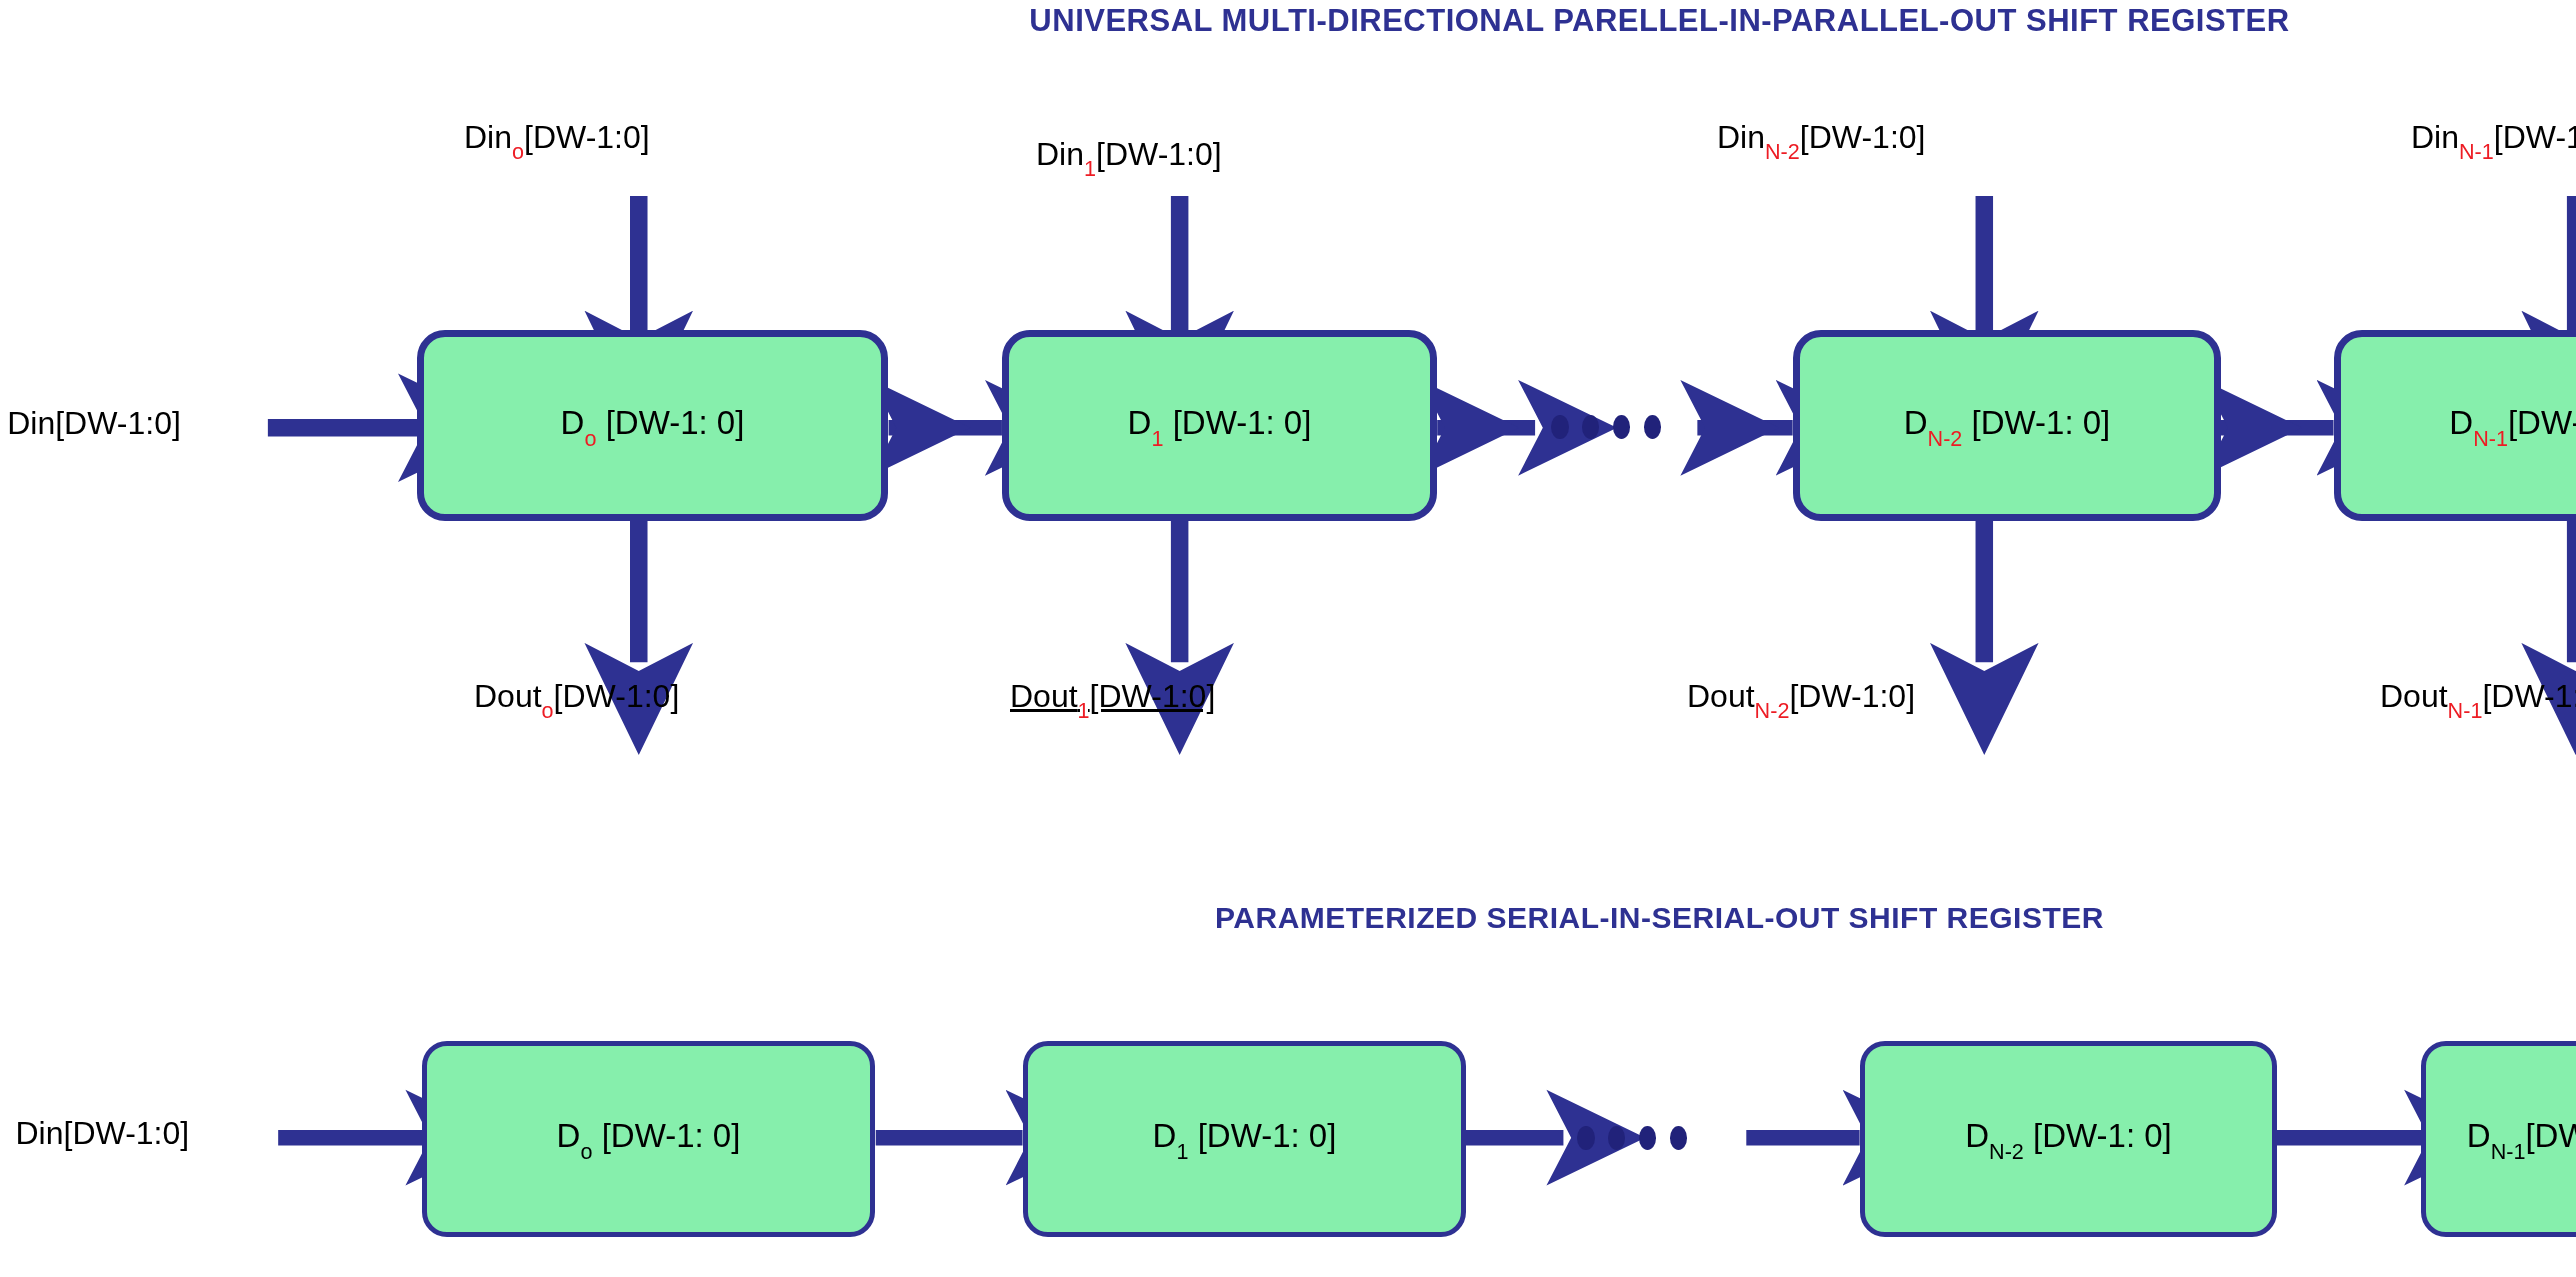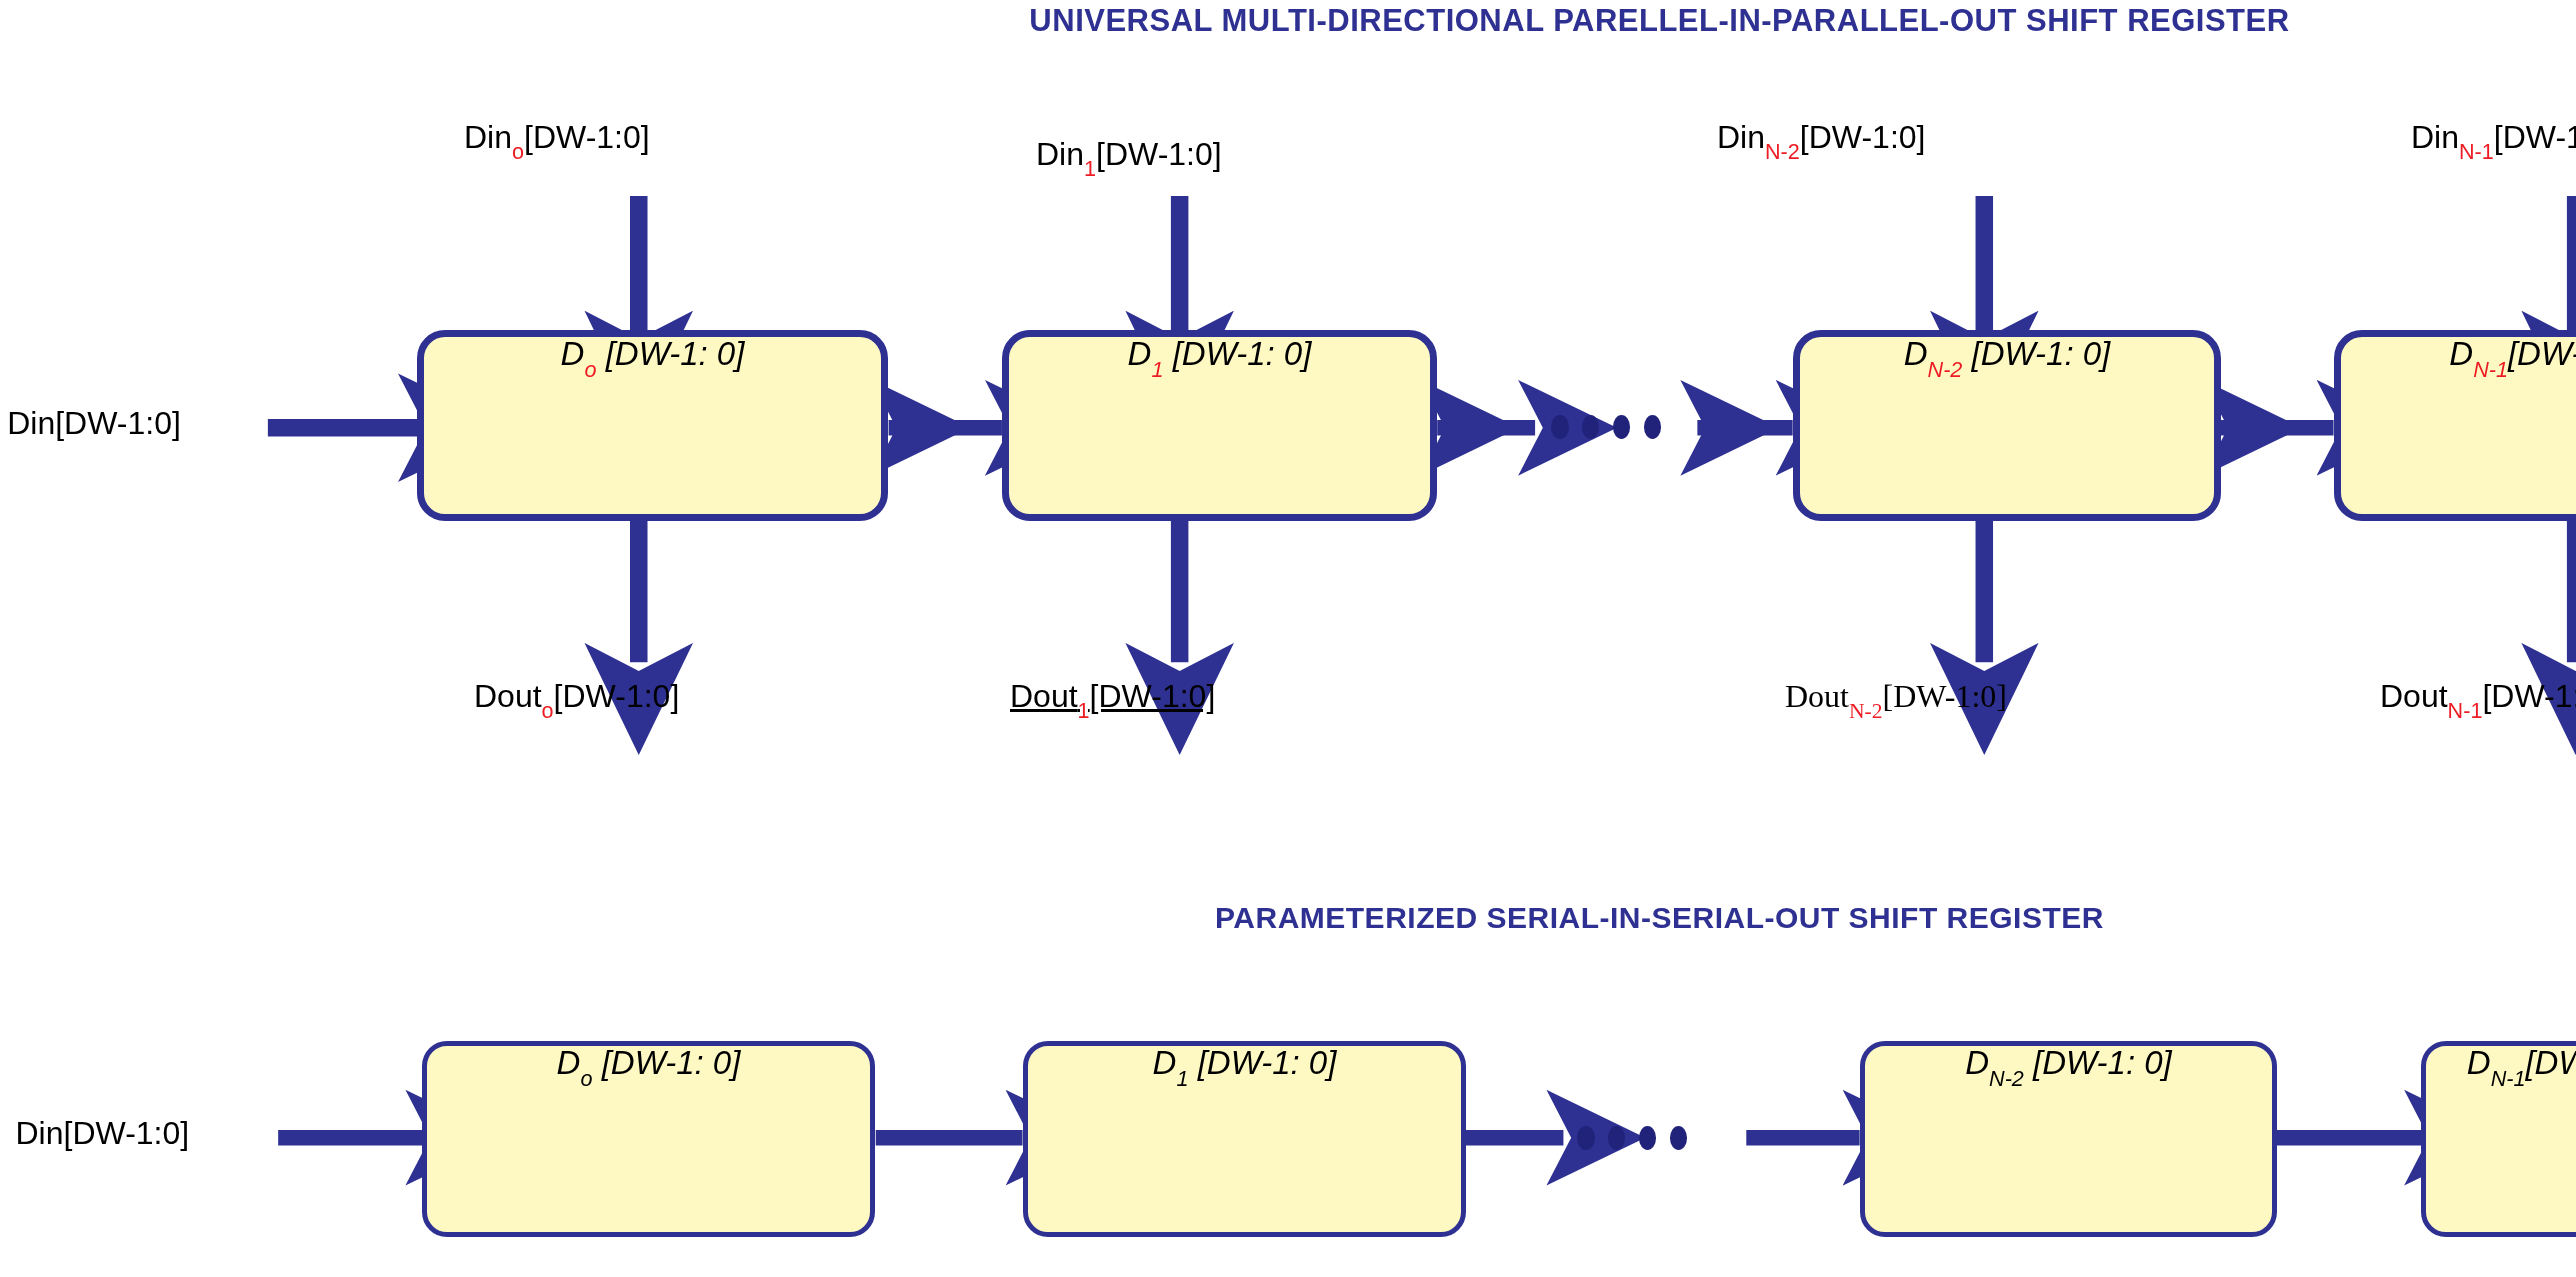--- a/index.html
+++ b/index.html
@@ -15,24 +15,23 @@
     position:absolute;left:0;width:3319px;text-align:center;
     color:#2E3192;font-weight:bold;letter-spacing:0.5px;
     white-space:nowrap;
   }
   #title-top{top:3.1px;font-size:31px;}
   #title-bottom{top:901px;font-size:30px;}
 
   
   .reg-box{
     position:absolute;box-sizing:border-box;
-    background:#fef9c3;border-style:solid;border-color:#2E3192;
-    display:flex;justify-content:center;
+    background:#86efac;border-style:solid;border-color:#2E3192;
+    display:flex;align-items:center;justify-content:center;
     z-index:6;
-    font-style:italic;
   }
   .row-top .reg-box{border-width:7.7px;border-radius:28px;}
   .row-bottom .reg-box{border-width:5.7px;border-radius:25px;}
 
   .reg-label{
     color:#000000;font-size:33px;white-space:nowrap;line-height:1;
   }
   .reg-label .sub{
     font-size:21.6px;vertical-align:sub;position:relative;top:4.1px;
   }
@@ -198,21 +197,21 @@
       <i></i>
       <i></i>
     </div>
 
     <div class="port-label" style="left:474px;top:680px;">
       <span>Dout</span><span class="sub">o</span><span>[DW-1:0]</span>
     </div>
     <div class="port-label" style="left:1010px;top:680px;text-decoration:underline;">
       <span>Dout</span><span class="sub">1</span><span>[DW-1:0]</span>
     </div>
-    <div class="port-label" style="left:1785px;top:680px;font-family:Liberation Serif, serif;">
+    <div class="port-label" style="left:1687px;top:680px;">
       <span>Dout</span><span class="sub">N-2</span><span>[DW-1:0]</span>
     </div>
     <div class="port-label" style="left:2380px;top:680px;">
       <span>Dout</span><span class="sub">N-1</span><span>[DW-1:0]</span>
     </div>
   </div>
 
   <div class="row-bottom">
 
     <div class="port-label" style="left:15.5px;top:1117px;">Din[DW-1:0]</div>

